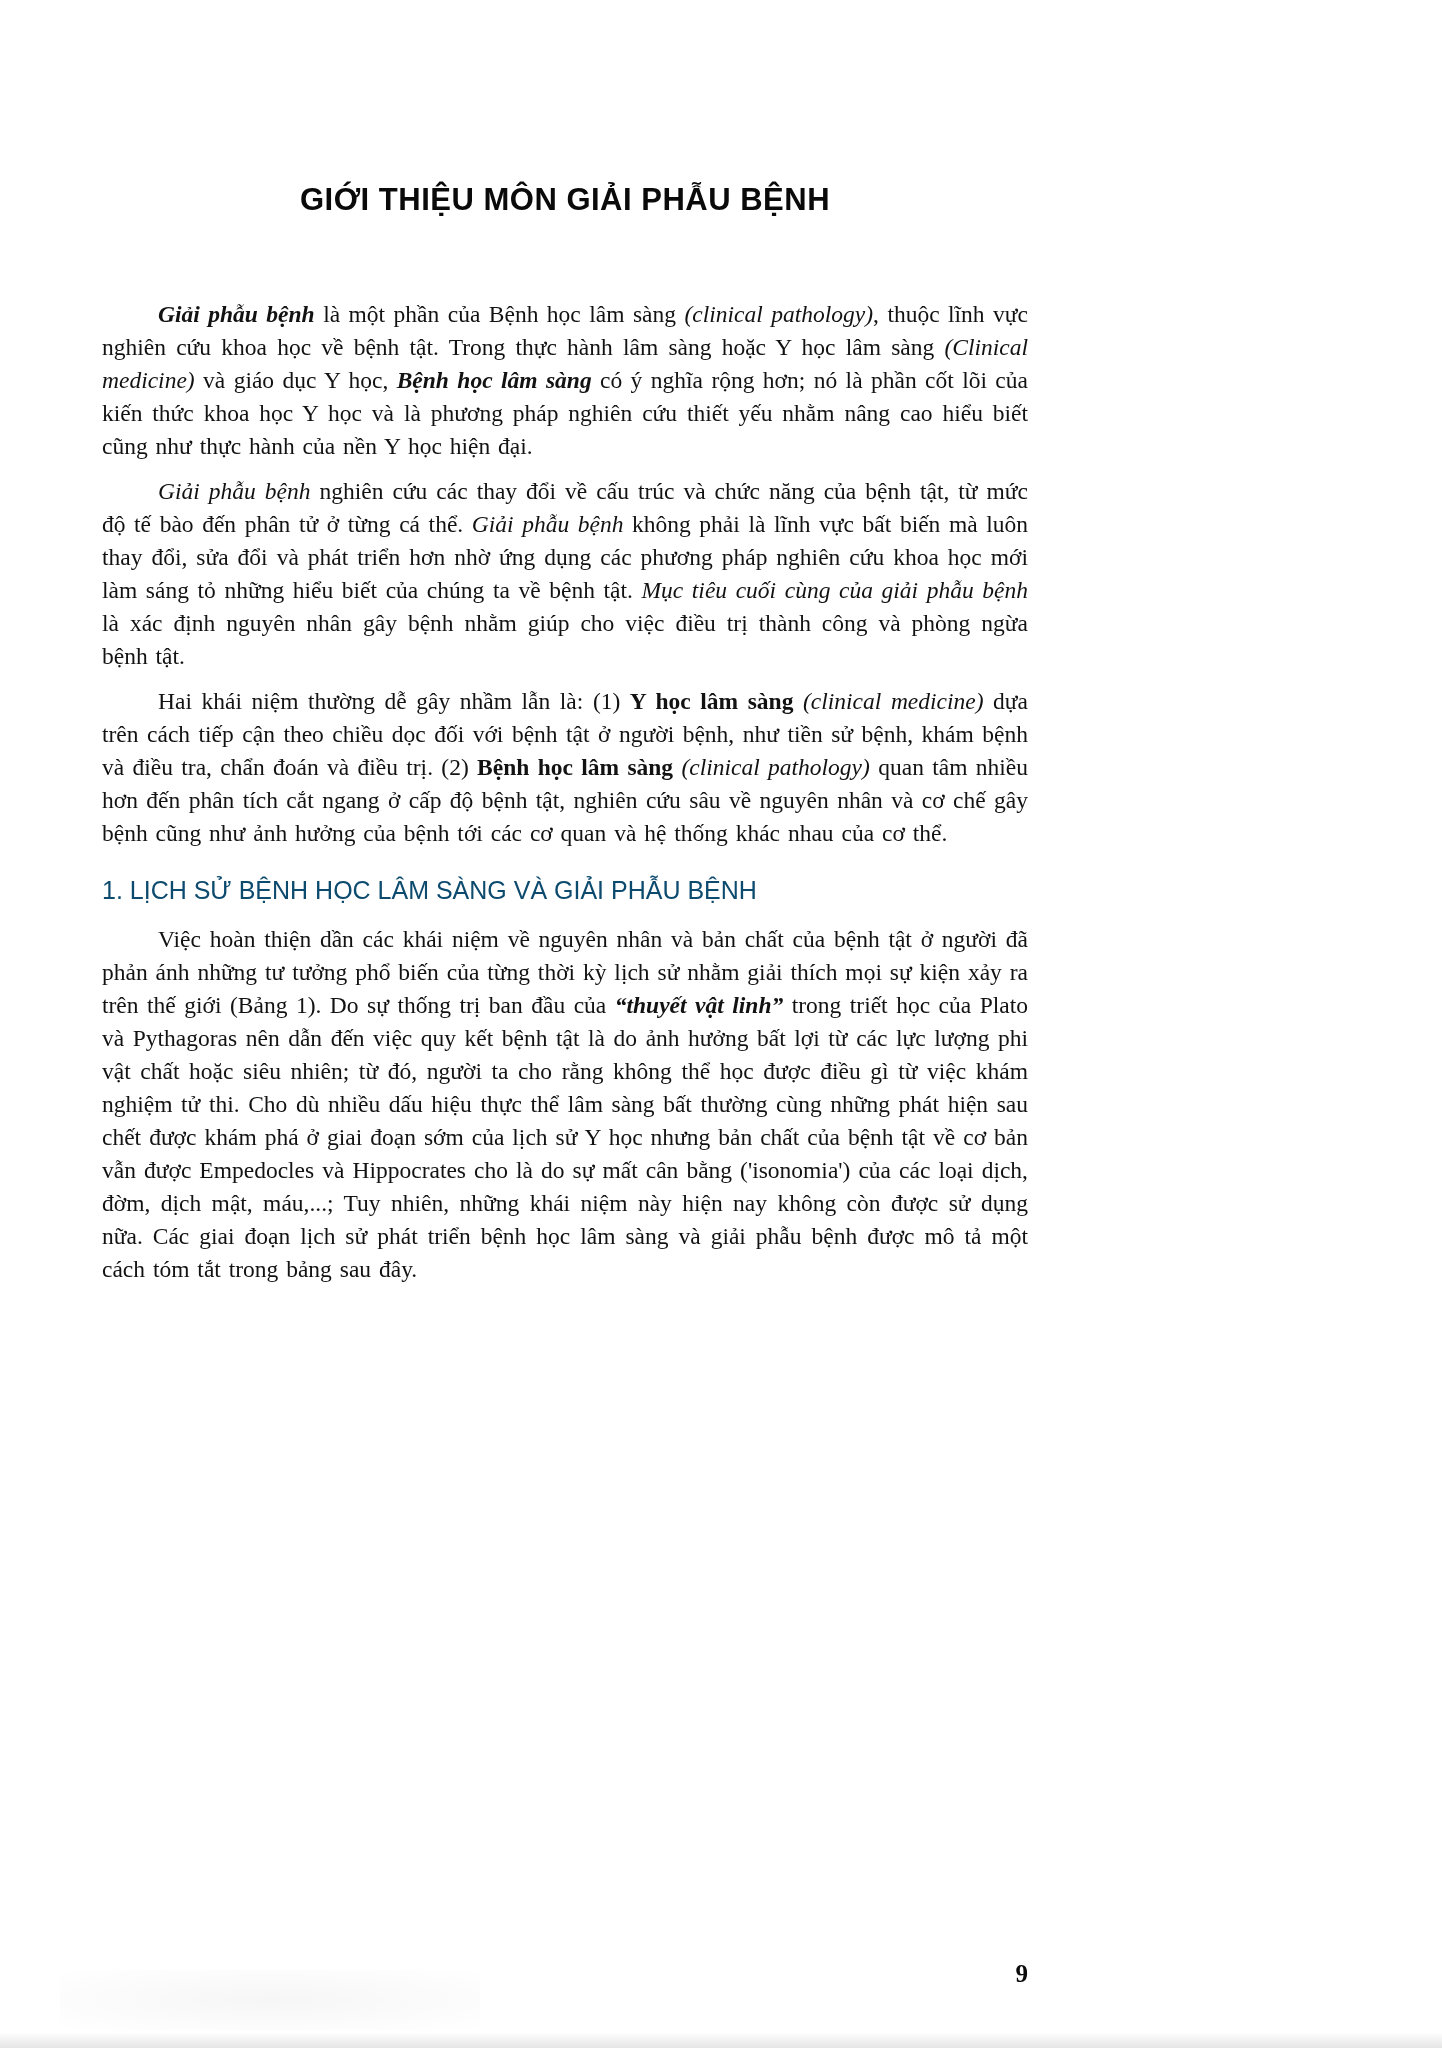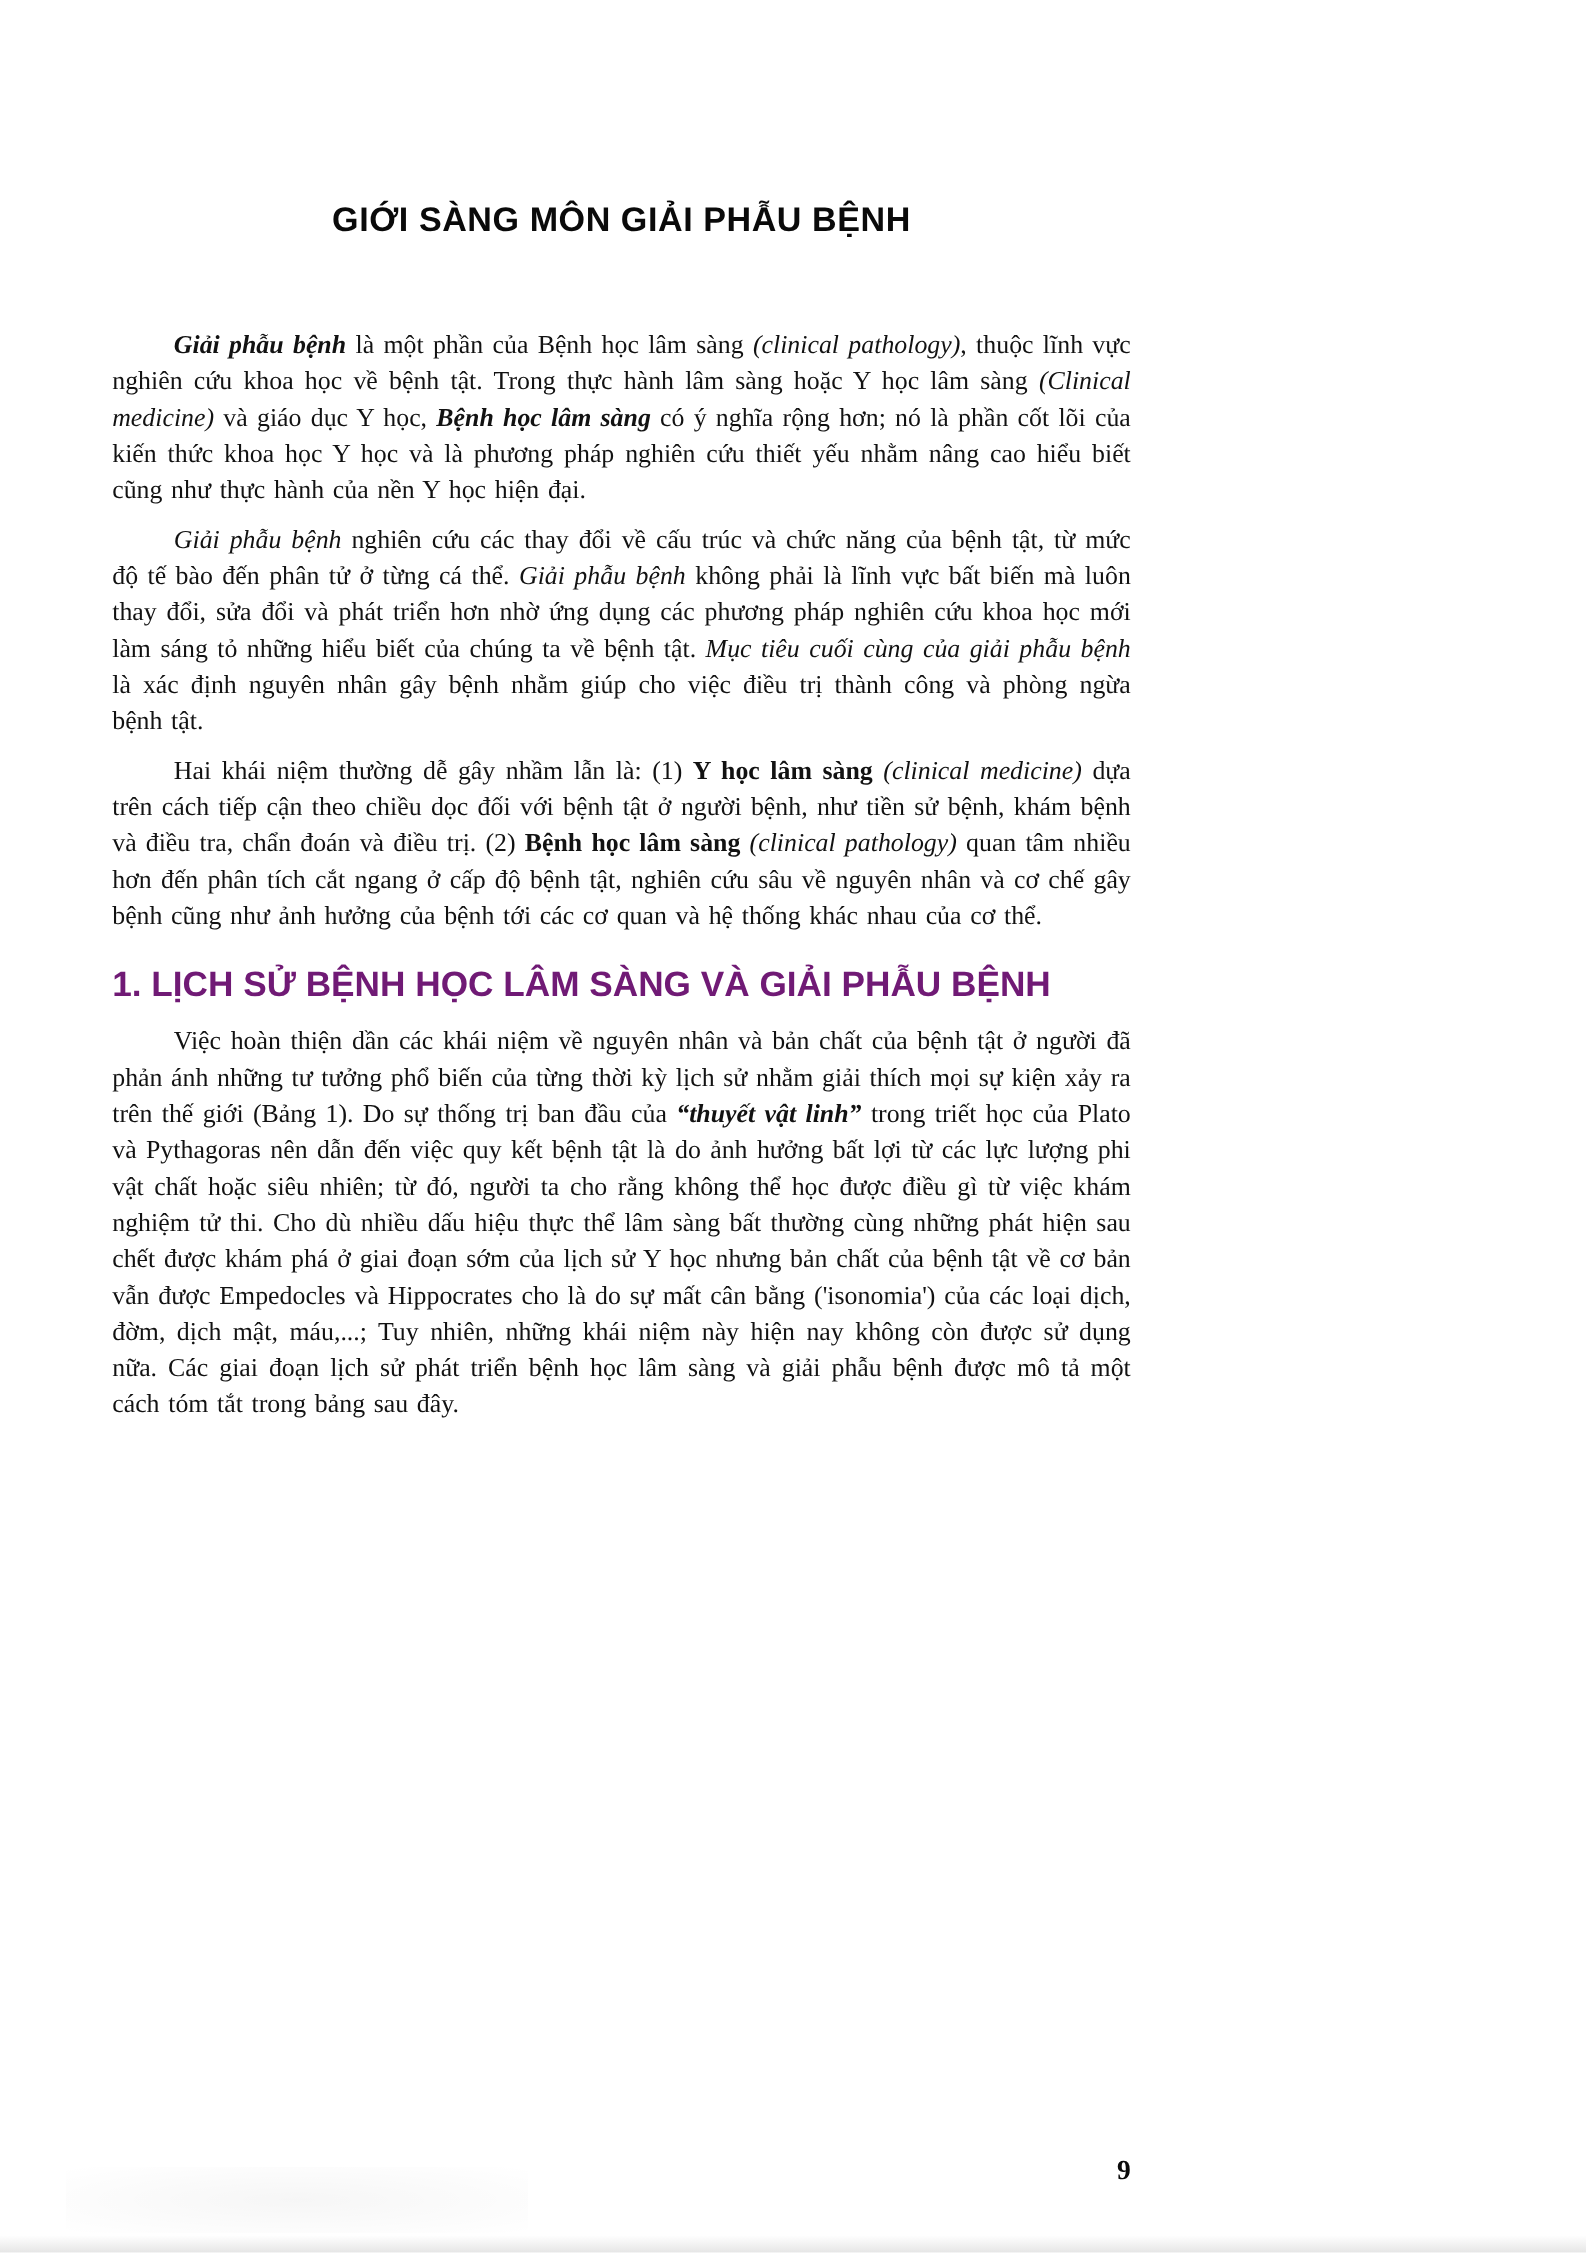--- a/index.html
+++ b/index.html
@@ -34,23 +34,23 @@
   .para {
     font-size: 23.5px;
     line-height: 33px;
     text-align: justify;
     text-indent: 56px;
     margin: 12px 0 6px 0;
     word-spacing: 2px;
   }
   .section-heading {
     font-family: "Liberation Sans", "DejaVu Sans", sans-serif;
-    font-weight: bold;
-    font-size: 32px;
-    color: #701a75;
+    font-weight: normal;
+    font-size: 25px;
+    color: #0c4a6e;
     margin: 26px 0 18px 0;
   }
   .page-number {
     position: absolute;
     top: 1960px;
     left: 102px;
     width: 926px;
     text-align: right;
     font-weight: bold;
     font-size: 25px;
@@ -73,21 +73,21 @@
     height: 60px;
     background: radial-gradient(ellipse at center, rgba(0,0,0,0.035), rgba(0,0,0,0));
     pointer-events: none;
   }
 </style>
 </head>
 <body>
 
 <div class="page">
   <div class="content">
-    <h1 class="title">GIỚI SÀNG MÔN GIẢI PHẪU BỆNH</h1>
+    <h1 class="title">GIỚI THIỆU MÔN GIẢI PHẪU BỆNH</h1>
 
     <p class="para"><span style="font-weight: bold; font-style: italic;">Giải phẫu bệnh</span><span> là một phần của Bệnh học lâm sàng </span><span style="font-style: italic;">(clinical pathology)</span><span>, thuộc lĩnh vực nghiên cứu khoa học về bệnh tật. Trong thực hành lâm sàng hoặc Y học lâm sàng </span><span style="font-style: italic;">(Clinical medicine)</span><span> và giáo dục Y học, </span><span style="font-weight: bold; font-style: italic;">Bệnh học lâm sàng</span><span> có ý nghĩa rộng hơn; nó là phần cốt lõi của kiến thức khoa học Y học và là phương pháp nghiên cứu thiết yếu nhằm nâng cao hiểu biết cũng như thực hành của nền Y học hiện đại.</span></p>
     <p class="para"><span style="font-style: italic;">Giải phẫu bệnh</span><span> nghiên cứu các thay đổi về cấu trúc và chức năng của bệnh tật, từ mức độ tế bào đến phân tử ở từng cá thể. </span><span style="font-style: italic;">Giải phẫu bệnh</span><span> không phải là lĩnh vực bất biến mà luôn thay đổi, sửa đổi và phát triển hơn nhờ ứng dụng các phương pháp nghiên cứu khoa học mới làm sáng tỏ những hiểu biết của chúng ta về bệnh tật. </span><span style="font-style: italic;">Mục tiêu cuối cùng của giải phẫu bệnh</span><span> là xác định nguyên nhân gây bệnh nhằm giúp cho việc điều trị thành công và phòng ngừa bệnh tật.</span></p>
     <p class="para"><span>Hai khái niệm thường dễ gây nhầm lẫn là: (1) </span><span style="font-weight: bold;">Y học lâm sàng</span><span> </span><span style="font-style: italic;">(clinical medicine)</span><span> dựa trên cách tiếp cận theo chiều dọc đối với bệnh tật ở người bệnh, như tiền sử bệnh, khám bệnh và điều tra, chẩn đoán và điều trị. (2) </span><span style="font-weight: bold;">Bệnh học lâm sàng</span><span> </span><span style="font-style: italic;">(clinical pathology)</span><span> quan tâm nhiều hơn đến phân tích cắt ngang ở cấp độ bệnh tật, nghiên cứu sâu về nguyên nhân và cơ chế gây bệnh cũng như ảnh hưởng của bệnh tới các cơ quan và hệ thống khác nhau của cơ thể.</span></p>
 
     <h2 class="section-heading">1. LỊCH SỬ BỆNH HỌC LÂM SÀNG VÀ GIẢI PHẪU BỆNH</h2>
 
     <p class="para"><span>Việc hoàn thiện dần các khái niệm về nguyên nhân và bản chất của bệnh tật ở người đã phản ánh những tư tưởng phổ biến của từng thời kỳ lịch sử nhằm giải thích mọi sự kiện xảy ra trên thế giới (Bảng 1). Do sự thống trị ban đầu của </span><span style="font-weight: bold; font-style: italic;">“thuyết vật linh”</span><span> trong triết học của Plato và Pythagoras nên dẫn đến việc quy kết bệnh tật là do ảnh hưởng bất lợi từ các lực lượng phi vật chất hoặc siêu nhiên; từ đó, người ta cho rằng không thể học được điều gì từ việc khám nghiệm tử thi. Cho dù nhiều dấu hiệu thực thể lâm sàng bất thường cùng những phát hiện sau chết được khám phá ở giai đoạn sớm của lịch sử Y học nhưng bản chất của bệnh tật về cơ bản vẫn được Empedocles và Hippocrates cho là do sự mất cân bằng ('isonomia') của các loại dịch, đờm, dịch mật, máu,...; Tuy nhiên, những khái niệm này hiện nay không còn được sử dụng nữa. Các giai đoạn lịch sử phát triển bệnh học lâm sàng và giải phẫu bệnh được mô tả một cách tóm tắt trong bảng sau đây.</span></p>
   </div>
 

